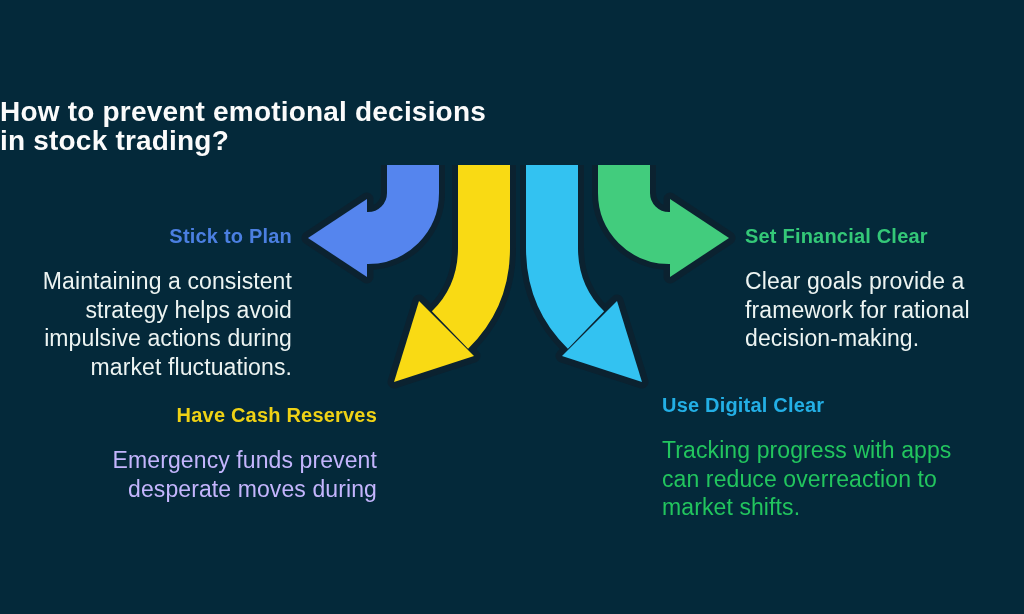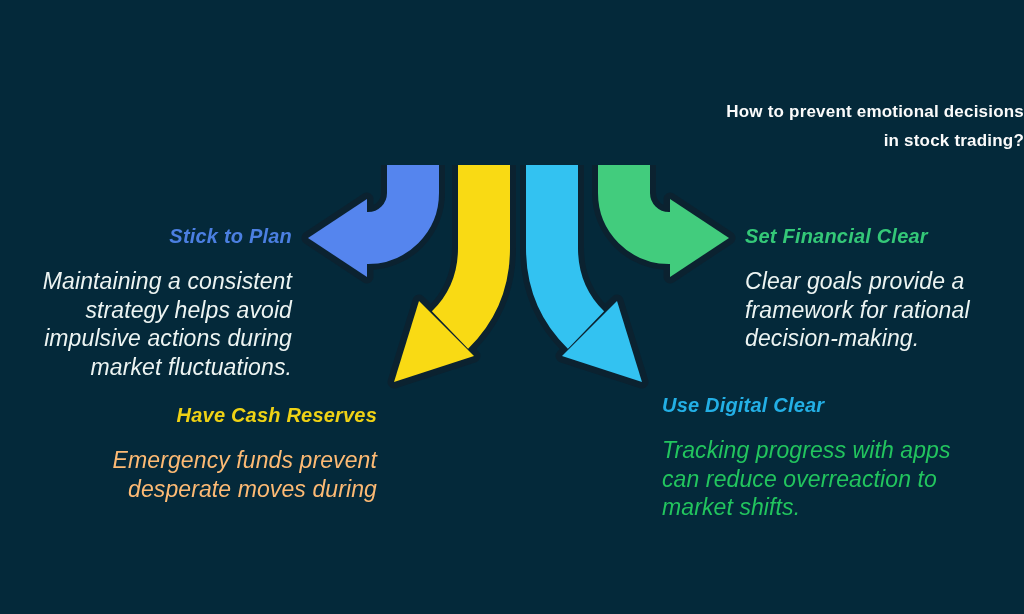--- a/index.html
+++ b/index.html
@@ -11,43 +11,42 @@
     width: 1024px;
     height: 614px;
     overflow: hidden;
   }
 
   .title {
     position: absolute;
     top: 97px;
     left: 0;
     width: 100%;
-    text-align: right;
-    font-size: 17px;
+    text-align: left;
+    font-size: 28px;
     font-weight: 700;
     line-height: 29px;
     letter-spacing: 0.2px;
   }
 
   .arrows-svg {
     position: absolute;
     top: 0;
     left: 0;
     width: 1024px;
     height: 614px;
   }
 
   .arrow-stem { fill: none; stroke-width: 52px; stroke-linecap: butt; }
   .halo-stem  { fill: none; stroke-width: 64px; stroke-linecap: butt; }
   .halo-head  { stroke-width: 13px; stroke-linejoin: round; }
 
   .block {
     position: absolute;
     white-space: nowrap;
-    font-style: italic;
   }
   .block.align-right { text-align: right; }
   .block.align-left  { text-align: left; }
 
   .block .heading {
     font-size: 20px;
     font-weight: 700;
     line-height: 23px;
     margin-bottom: 19px;
     letter-spacing: 0.2px;
@@ -109,21 +108,21 @@
     <div class="body" style="color: rgb(237, 244, 242);">
       <div>Maintaining a consistent</div>
       <div>strategy helps avoid</div>
       <div>impulsive actions during</div>
       <div>market fluctuations.</div>
     </div>
   </div>
 
   <div class="block align-right pos-cash">
     <div class="heading" style="color: rgb(239, 210, 21);">Have Cash Reserves</div>
-    <div class="body" style="color: #fdba74;">
+    <div class="body" style="color: #c4b5fd;">
       <div>Emergency funds prevent</div>
       <div>desperate moves during</div>
     </div>
   </div>
 
   <div class="block align-left pos-digital">
     <div class="heading" style="color: rgb(35, 175, 229);">Use Digital Clear</div>
     <div class="body" style="color: #22c55e;">
       <div>Tracking progress with apps</div>
       <div>can reduce overreaction to</div>

